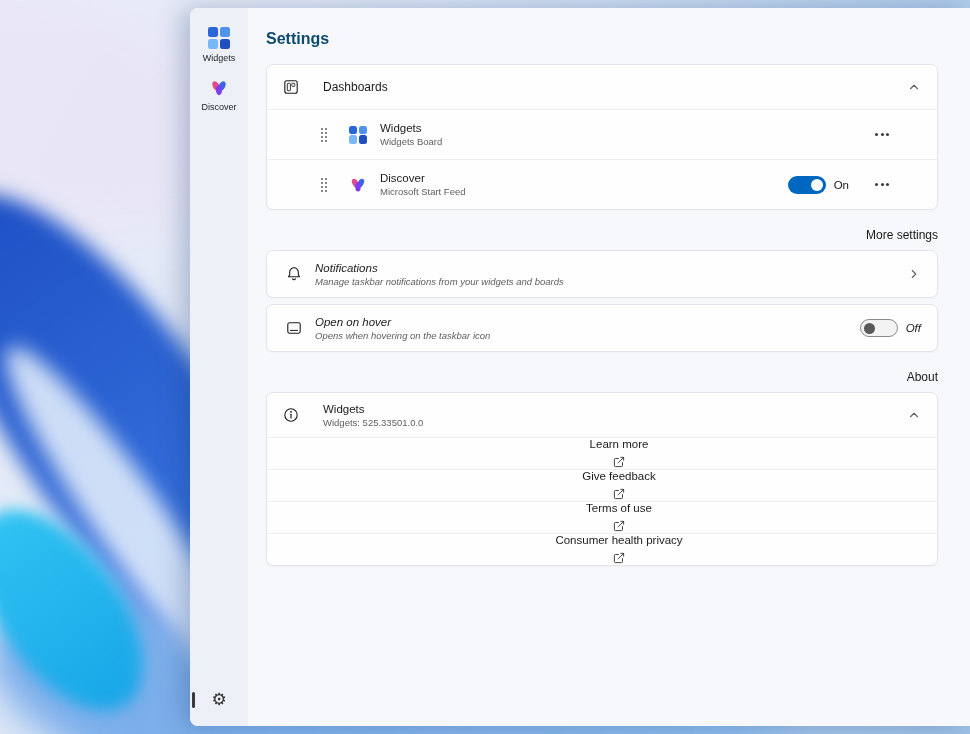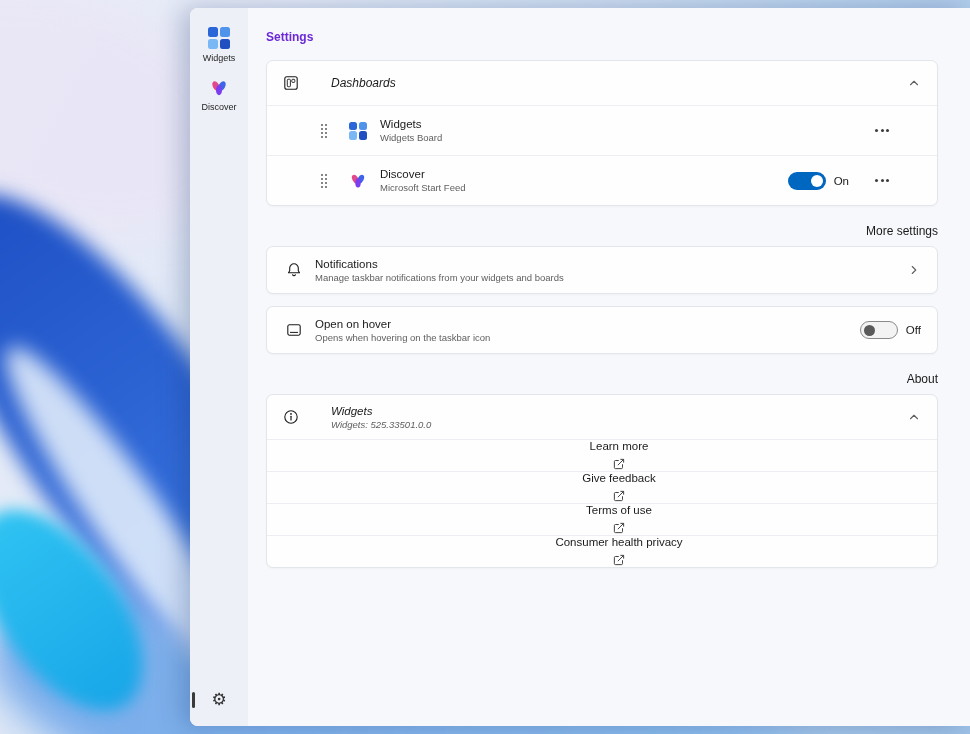--- a/index.html
+++ b/index.html
@@ -40,28 +40,28 @@
   .tiles.sm { width:18px; height:18px; gap:1.5px; }
   .sidebar-footer { position:absolute; bottom:14px; left:0; width:100%;
     display:flex; justify-content:center; }
   .active-indicator { position:absolute; left:2px; top:50%; transform:translateY(-50%);
     width:3px; height:16px; border-radius:2px; background:#3a3a3a; }
   .gear-btn { border:none; background:transparent; font-size:17px; color:#333; cursor:pointer;
     line-height:1; padding:4px; }
 
   
   .main { flex:1; padding:16px 32px 0 18px; overflow:hidden; }
-  .page-title { font-size:12px; font-weight:600; color:#6d28d9; margin:6px 0 16px; }
+  .page-title { font-size:16px; font-weight:600; color:#0c4a6e; margin:6px 0 16px; }
 
   .card { background:#fefefe; border:1px solid #e2e5e9; border-radius:7px;
     box-shadow:0 1px 2px rgba(0,0,0,.03); overflow:hidden; }
   .row { display:flex; align-items:center; }
   .row + .row { border-top:1px solid #eceef1; }
 
-  .expander-header { height:44px; padding:0 16px; gap:32px; font-size:12px; color:#1b1b1b; cursor:pointer;font-style:italic; }
+  .expander-header { height:44px; padding:0 16px; gap:24px; font-size:12px; color:#1b1b1b; cursor:pointer; }
   .widget-row { height:50px; padding:0 46px 0 54px; gap:0; }
   .footer-row { height:46px; padding:0 45px 0 50px; font-size:11.5px; color:#1b1b1b; }
   .texts { display:flex; flex-direction:column; gap:2px; }
   .texts .t { font-size:11.5px; color:#1b1b1b; }
   .texts .s { font-size:9.5px; color:#5e5e5e; }
   .spacer { flex:1; }
 
   .drag { display:grid; grid-template-columns:repeat(2,2px); grid-template-rows:repeat(4,2px);
     gap:2px; margin-right:22px; cursor:grab; }
   .drag i { background:#5c5c5c; border-radius:50%; }
@@ -80,21 +80,21 @@
   .toggle-label { font-size:11.5px; color:#1b1b1b; margin-left:8px; }
   .ctrl-group { display:flex; align-items:center; }
   .ctrl-group .more { margin-left:24px; }
 
   .btn { height:24px; padding:0 11px; font-size:11px; color:#1b1b1b; background:#fdfdfd;
     border:1px solid #d5d5d5; border-bottom-color:#c6c6c6; border-radius:5px; cursor:pointer;
     font-family:inherit; }
 
   .section-label { font-size:12px; color:#191919; margin:18px 0 8px 1px;text-align:right; }
   .setting-row { height:46px; padding:0 16px 0 19px; gap:13px; }
-  .setting-card { margin-bottom:12px; }
+  .setting-card { margin-bottom:6px;font-style:italic; }
   .link-row { height:32px; padding:0 16px 0 50px; font-size:11.5px; color:#1b1b1b; cursor:pointer;flex-direction:column; }
 
   .icon16 { flex:none; display:flex; }
 </style>
 </head>
 <body>
 
 <div class="screen">
 
   <div class="wallpaper">

